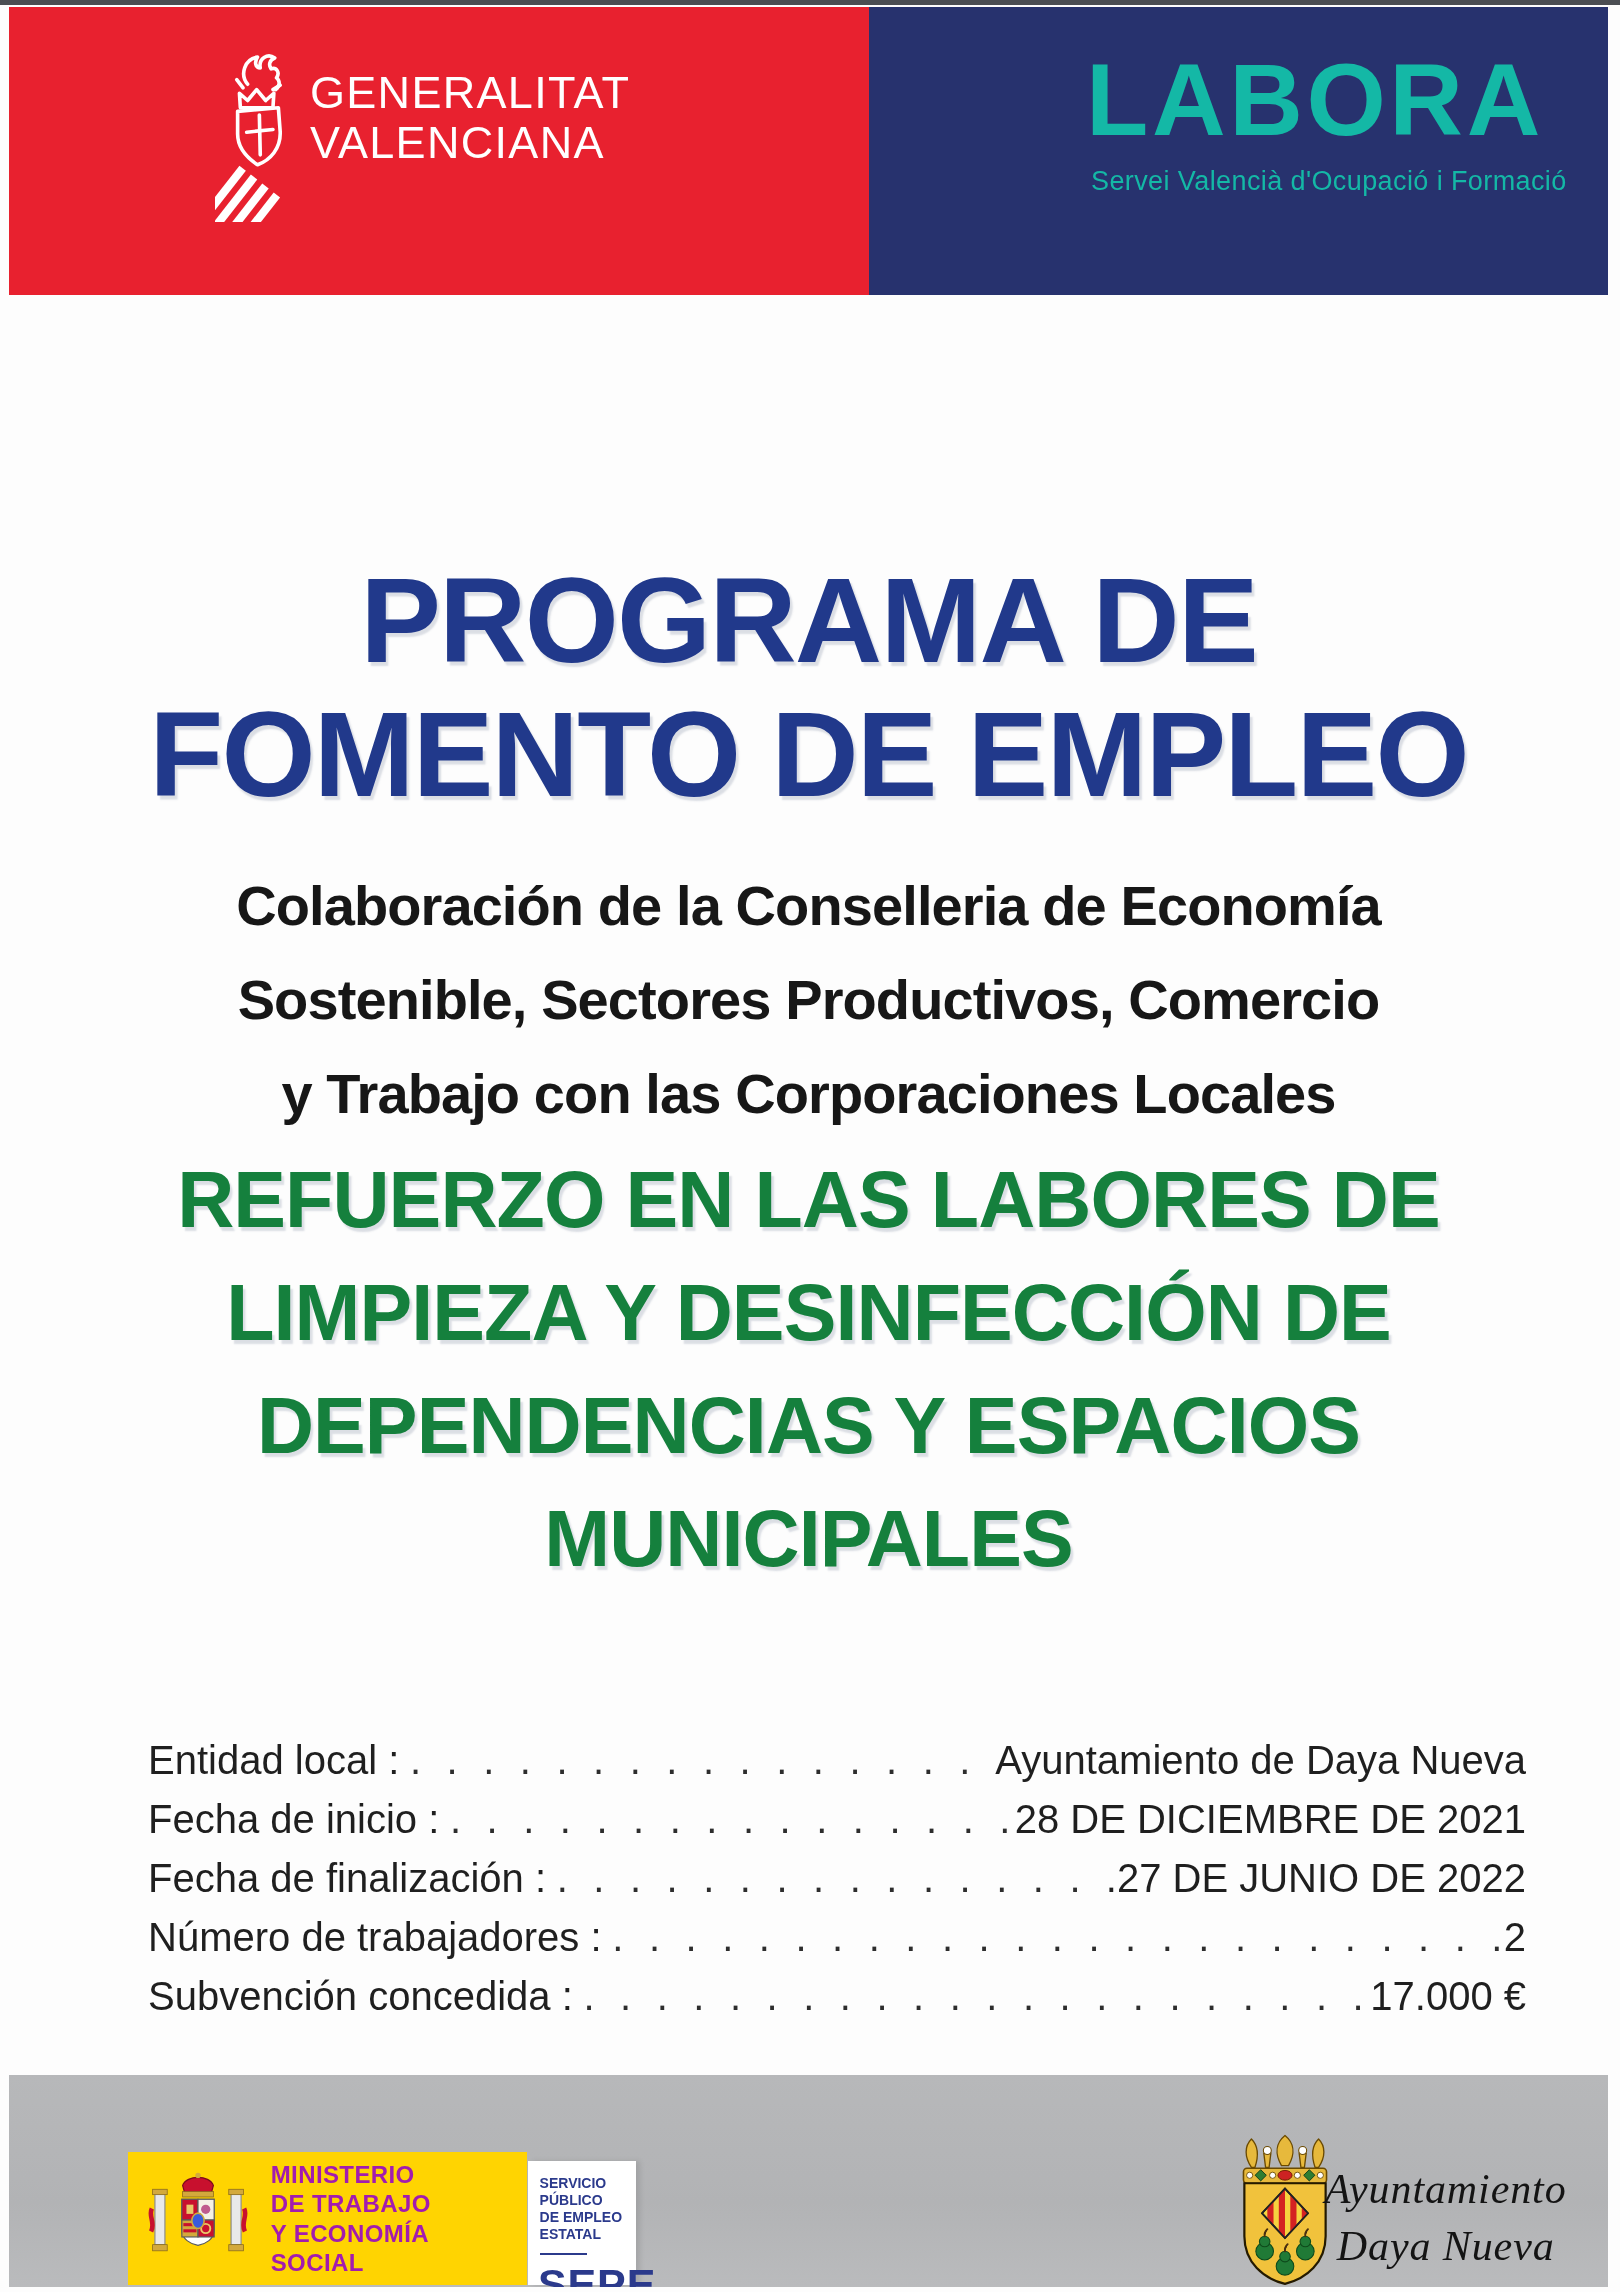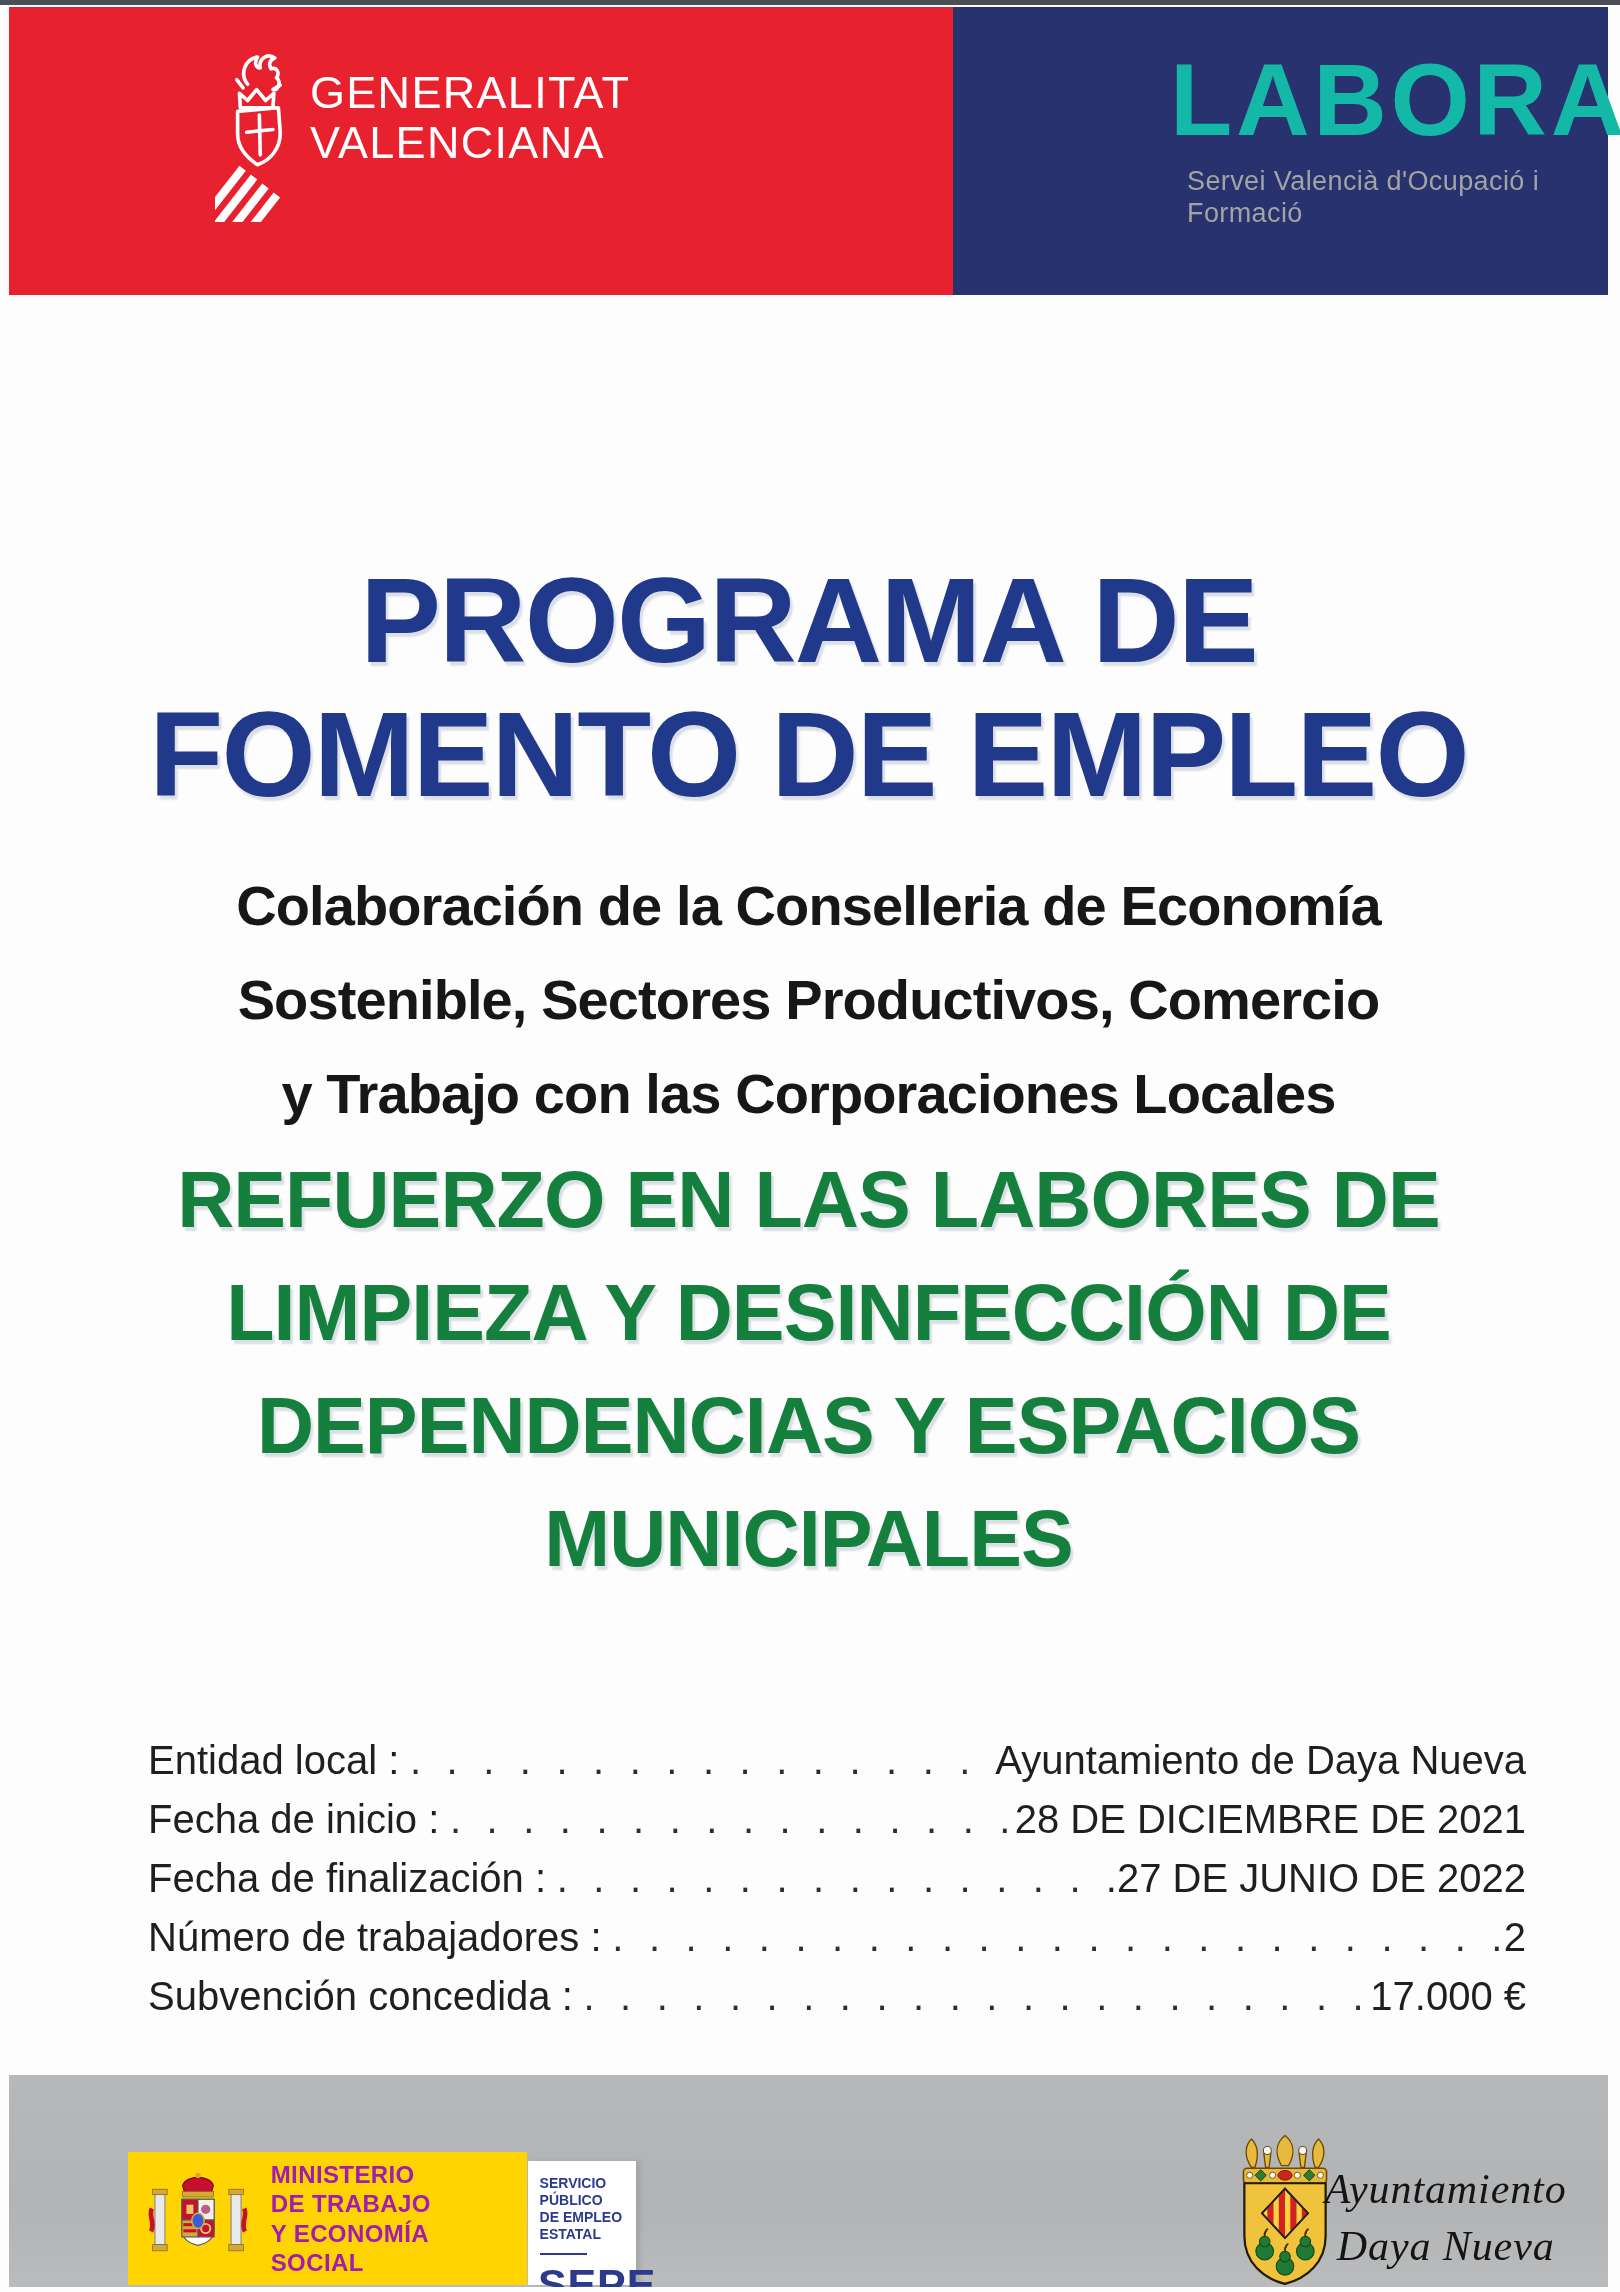--- a/index.html
+++ b/index.html
@@ -3,29 +3,29 @@
 <meta charset="utf-8">
 <style>
   html,body{margin:0;padding:0;background:#ffffff;}
   .page{position:relative;width:1620px;height:2293px;background:#fdfdfd;overflow:hidden;
         font-family:"Liberation Sans",sans-serif;}
   .scan-top-line{position:absolute;top:0;left:0;width:100%;height:5.4px;background:#4b4e53;}
   .poster{position:absolute;left:9px;top:7.2px;width:1599px;height:2280px;}
 
   
   .header{position:absolute;top:0;left:0;width:100%;height:288px;display:flex;}
-  .header-red{position:relative;width:944px;height:100%;background:#e8212f;}
+  .header-red{position:relative;width:842px;height:100%;background:#e8212f;padding-left:18px;}
   .header-blue{position:relative;flex:1;height:100%;background:#27326e;}
   .gv-emblem{position:absolute;left:206px;top:39px;width:86px;height:176px;}
   .gv-text{position:absolute;left:301px;top:61px;color:#ffffff;font-size:45px;line-height:50px;
            letter-spacing:1.3px;font-weight:normal;}
   .labora-name{position:absolute;left:217px;top:39px;color:#14b8a6;font-size:102px;line-height:109px;
            font-weight:bold;letter-spacing:3.6px;}
-  .labora-tagline{position:absolute;left:222px;top:158px;color:#a3a3a3;font-size:27px;line-height:32px;
-           letter-spacing:0.4px;margin-left:12px;}
+  .labora-tagline{position:absolute;left:222px;top:158px;color:#14b8a6;font-size:27px;line-height:32px;
+           letter-spacing:0.4px;}
 
   
   .body{position:absolute;top:288px;left:0;width:100%;height:1780px;
     background:
       linear-gradient(90deg, rgba(150,158,166,0.30), rgba(255,255,255,0) 10%, rgba(255,255,255,0) 90%, rgba(150,158,166,0.32)),
       linear-gradient(180deg,#d9dee1 0%,#e9eced 14%,#f1f3f4 34%,#ecef F0 50%,#e9edef 58%,#e0e4e7 78%,#d5dade 100%);
   }
   .title{position:absolute;top:258px;left:0;width:100%;text-align:center;
          color:#21398b;font-size:121px;line-height:134px;font-weight:bold;letter-spacing:-1.8px;
          text-shadow:2.7px 3.6px 1.8px rgba(100,115,140,0.22);}

